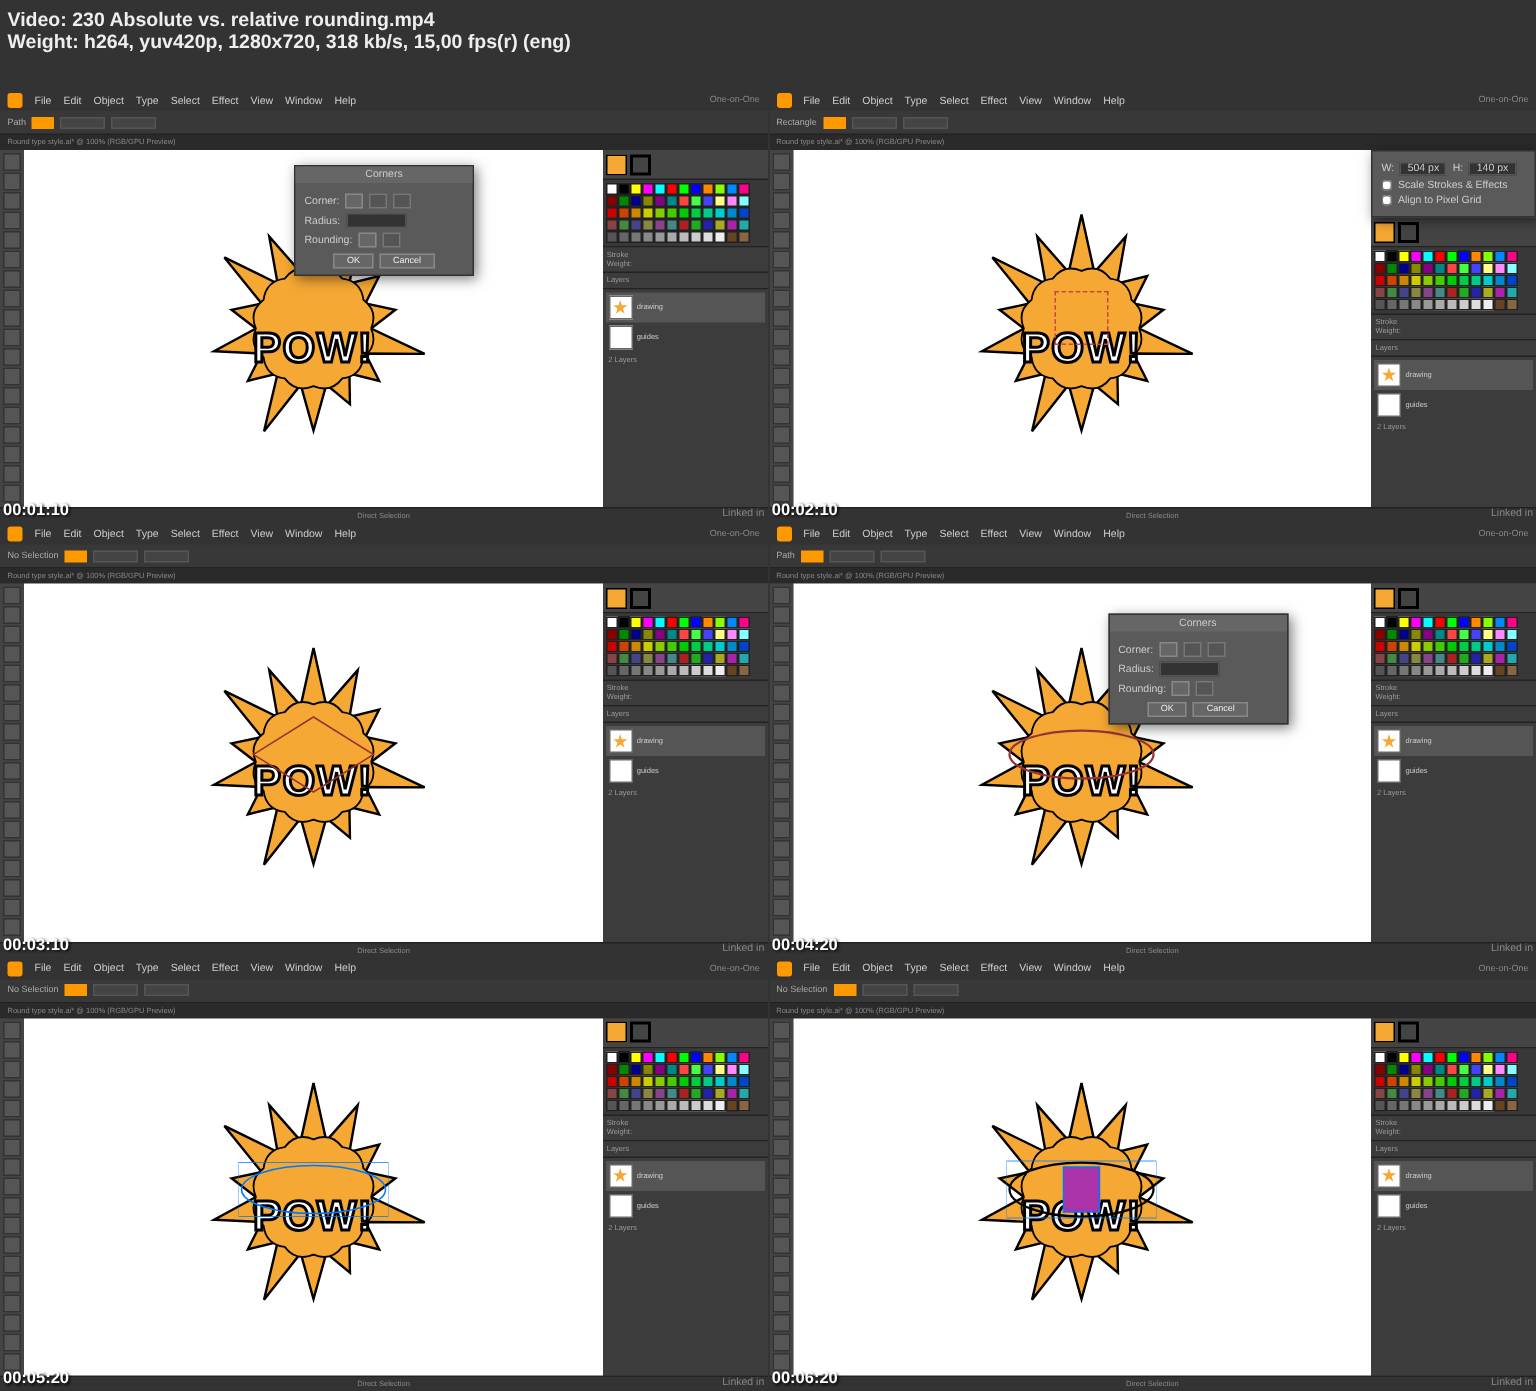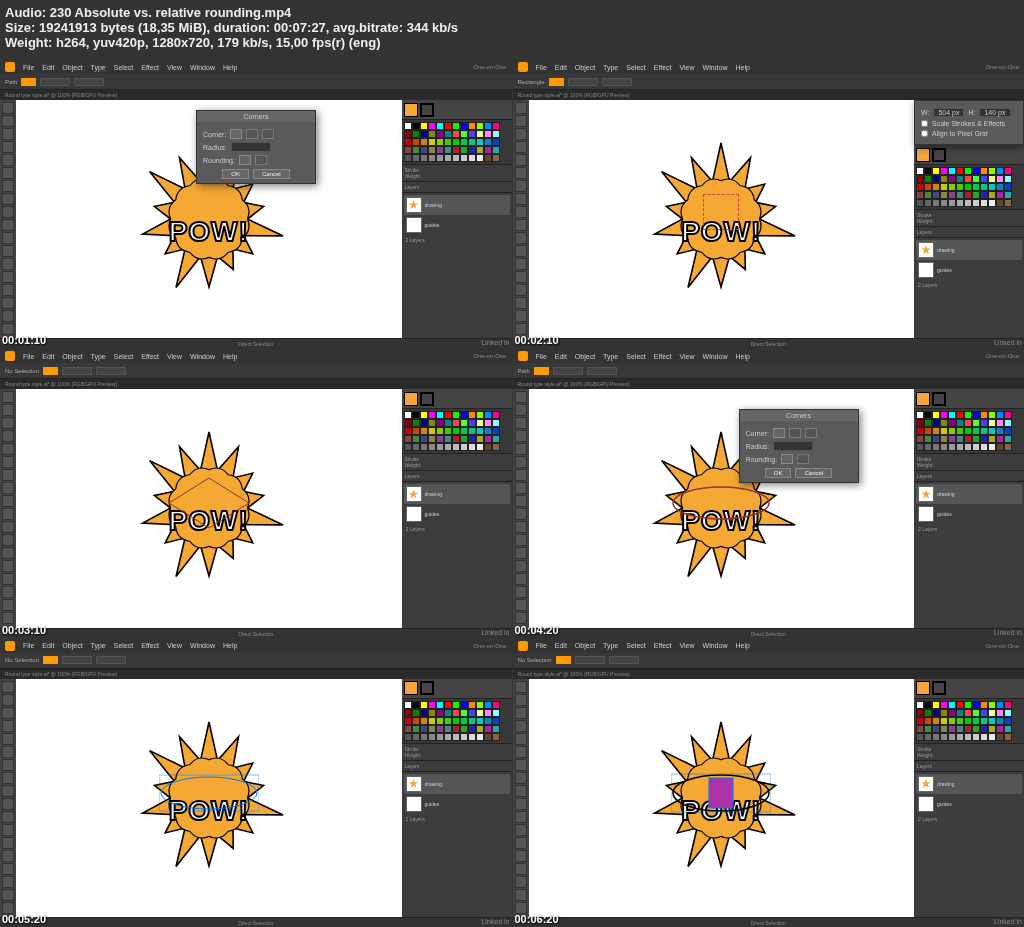--- a/index.html
+++ b/index.html
@@ -44,23 +44,22 @@
 .dialog .body { padding: 4px 6px; }
 .dialog .row { display: flex; align-items: center; gap: 4px; margin: 3px 0; }
 .dialog .btns { display: flex; gap: 4px; justify-content: center; margin-top: 4px; }
 .dialog button { font-size: 6px; padding: 1px 8px; background: #666; border: 1px solid #888; color: #eee; }
 .sel-rect { position: absolute; border: 1px dashed #c44; }
 </style>
 </head>
 <body>
 
 <div class="header">
-  <div><span class="label">Audio:</span> <span>230 Absolute vs. relative rounding.mp4</span></div>
-  <div><span class="label">Size:</span> <span>19241913 bytes (18,35 MiB), </span><span class="label">duration:</span> <span>00:07:27, </span><span class="label">avg.bitrate:</span> <span>344 kb/s</span></div>
-  <div><span class="label">Weight:</span> <span>h264, yuv420p, 1280x720, 179 kb/s, 15,00 fps(r) (eng)</span></div>
+  <div><span class="label">Video:</span> <span>230 Absolute vs. relative rounding.mp4</span></div>
+  <div><span class="label">Weight:</span> <span>h264, yuv420p, 1280x720, 318 kb/s, 15,00 fps(r) (eng)</span></div>
 </div>
 
 <div class="grid" id="grid">
     <div class="frame">
       <div class="menubar">
         <div class="logo"></div>
         <span>File</span>
         <span>Edit</span>
         <span>Object</span>
         <span>Type</span>

